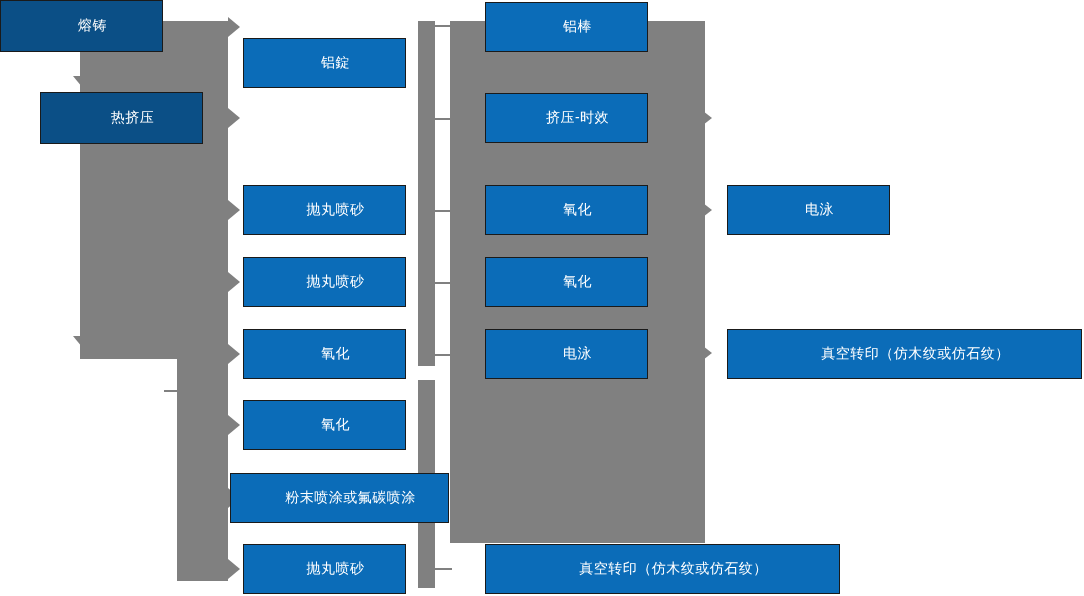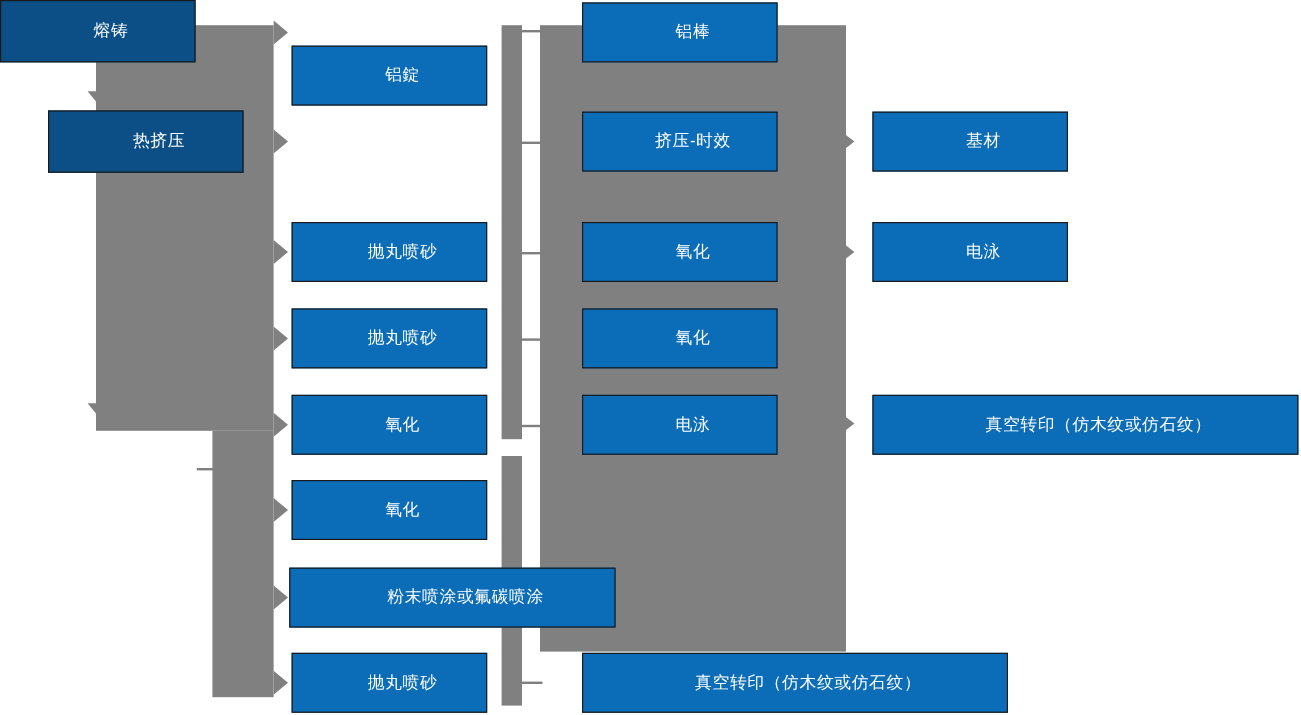--- a/index.html
+++ b/index.html
@@ -143,35 +143,34 @@
 
 
   <div class="box light" style="left:243px; top:185px; width:163px; height:50px;">抛丸喷砂</div>
 
   <div class="box light" style="left:243px; top:257px; width:163px; height:50px;">抛丸喷砂</div>
 
   <div class="box light" style="left:243px; top:329px; width:163px; height:50px;">氧化</div>
 
   <div class="box light" style="left:243px; top:400px; width:163px; height:50px;">氧化</div>
 
-  <div class="box light" style="left:241px; top:473px; width:272px; height:50px;">粉末喷涂或氟碳喷涂</div>
+  <div class="box light" style="left:230px; top:473px; width:219px; height:50px;">粉末喷涂或氟碳喷涂</div>
 
   <div class="box light" style="left:243px; top:544px; width:163px; height:50px;">抛丸喷砂</div>
 
   <div class="box light" style="left:485px; top:93px; width:163px; height:50px;">挤压-时效</div>
 
   <div class="box light" style="left:485px; top:2px; width:163px; height:50px;">铝棒</div>
 
   <div class="box light" style="left:485px; top:185px; width:163px; height:50px;">氧化</div>
 
   <div class="box light" style="left:485px; top:257px; width:163px; height:50px;">氧化</div>
 
   <div class="box light" style="left:485px; top:329px; width:163px; height:50px;">电泳</div>
 
   <div class="box light" style="left:485px; top:544px; width:355px; height:50px;">真空转印（仿木纹或仿石纹）</div>
 
-  <div class="box light" style="left:727px; top:93px; width:163px; height:50px;">基材</div>
 
   <div class="box light" style="left:727px; top:185px; width:163px; height:50px;">电泳</div>
 
   <div class="box light" style="left:727px; top:329px; width:355px; height:50px;">真空转印（仿木纹或仿石纹）</div>
 
 </div>
 
 </body></html>

